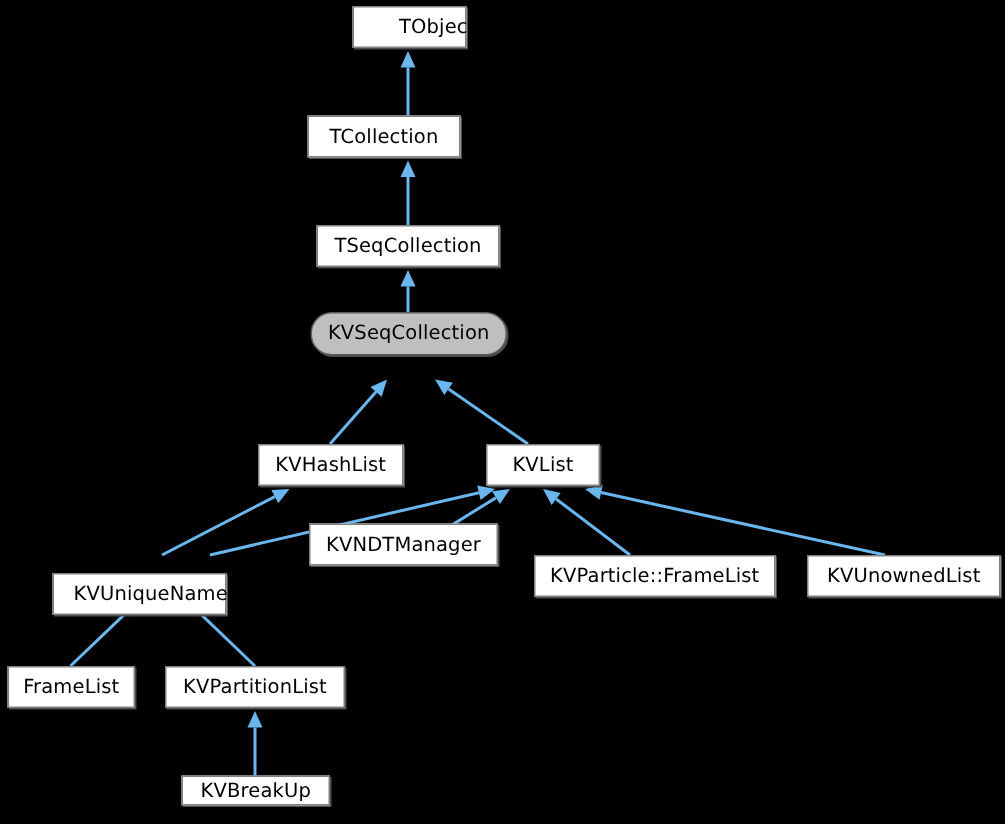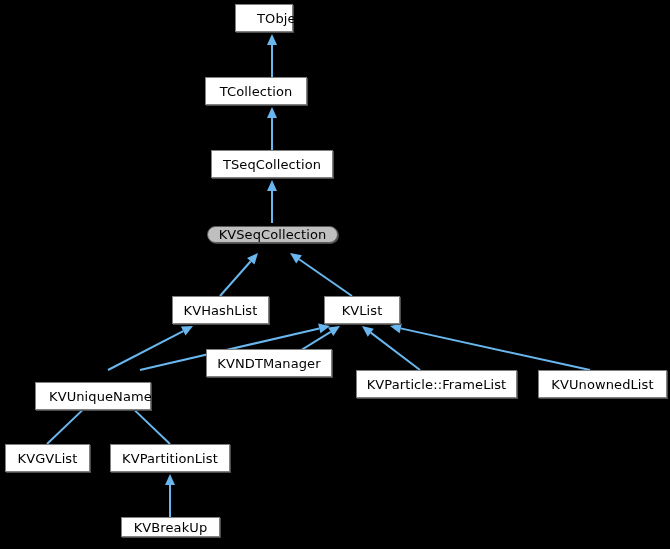--- a/index.html
+++ b/index.html
@@ -95,30 +95,30 @@
       </g>
       <g>
         <line x1="170" y1="444" x2="131.9490604286247" y2="407.603449105641" stroke="#69b7ee" stroke-width="2"></line>
         <polygon points="124,400 135.40517365846154,403.9902398199025 128.49294719878787,411.2166583913795" fill="#69b7ee"></polygon>
       </g>
       <g>
         <line x1="170" y1="517" x2="170" y2="485" stroke="#69b7ee" stroke-width="2"></line>
         <polygon points="170,474 175,485 165,485" fill="#69b7ee"></polygon>
       </g>
     </svg>
-<div class="node" style="left: 235px; top: 4px; width: 58px; height: 28px; padding-left: 37px;">
+<div class="node" style="left: 235px; top: 4px; width: 76px; height: 28px; padding-left: 37px;">
       <span>TObject</span>
     </div>
     <div class="node" style="left: 205px; top: 77px; width: 102px; height: 28px;">
       <span>TCollection</span>
     </div>
     <div class="node" style="left: 211px; top: 150px; width: 122px; height: 28px;">
       <span>TSeqCollection</span>
     </div>
-    <div class="node highlight" style="left: 207px; top: 226px; width: 131px; height: 17px; border-radius: 14px;">
+    <div class="node highlight" style="left: 207px; top: 208px; width: 131px; height: 29px; border-radius: 14px;">
       <span>KVSeqCollection</span>
     </div>
     <div class="node" style="left: 172px; top: 296px; width: 97px; height: 28px;">
       <span>KVHashList</span>
     </div>
     <div class="node" style="left: 324px; top: 296px; width: 76px; height: 28px;">
       <span>KVList</span>
     </div>
     <div class="node" style="left: 35px; top: 382px; width: 116px; height: 28px; padding-left: 38px;">
       <span>KVUniqueNameList</span>
@@ -126,21 +126,21 @@
     <div class="node" style="left: 206px; top: 349px; width: 126px; height: 28px;">
       <span>KVNDTManager</span>
     </div>
     <div class="node" style="left: 356px; top: 370px; width: 161px; height: 28px;">
       <span>KVParticle::FrameList</span>
     </div>
     <div class="node" style="left: 538px; top: 370px; width: 129px; height: 28px;">
       <span>KVUnownedList</span>
     </div>
     <div class="node" style="left: 5px; top: 444px; width: 85px; height: 28px;">
-      <span>KVGVList</span>
+      <span>FrameList</span>
     </div>
     <div class="node" style="left: 110px; top: 444px; width: 120px; height: 28px;">
       <span>KVPartitionList</span>
     </div>
     <div class="node" style="left: 121px; top: 517px; width: 99px; height: 20px;">
       <span>KVBreakUp</span>
     </div>
   </div>
 
 </body></html>

